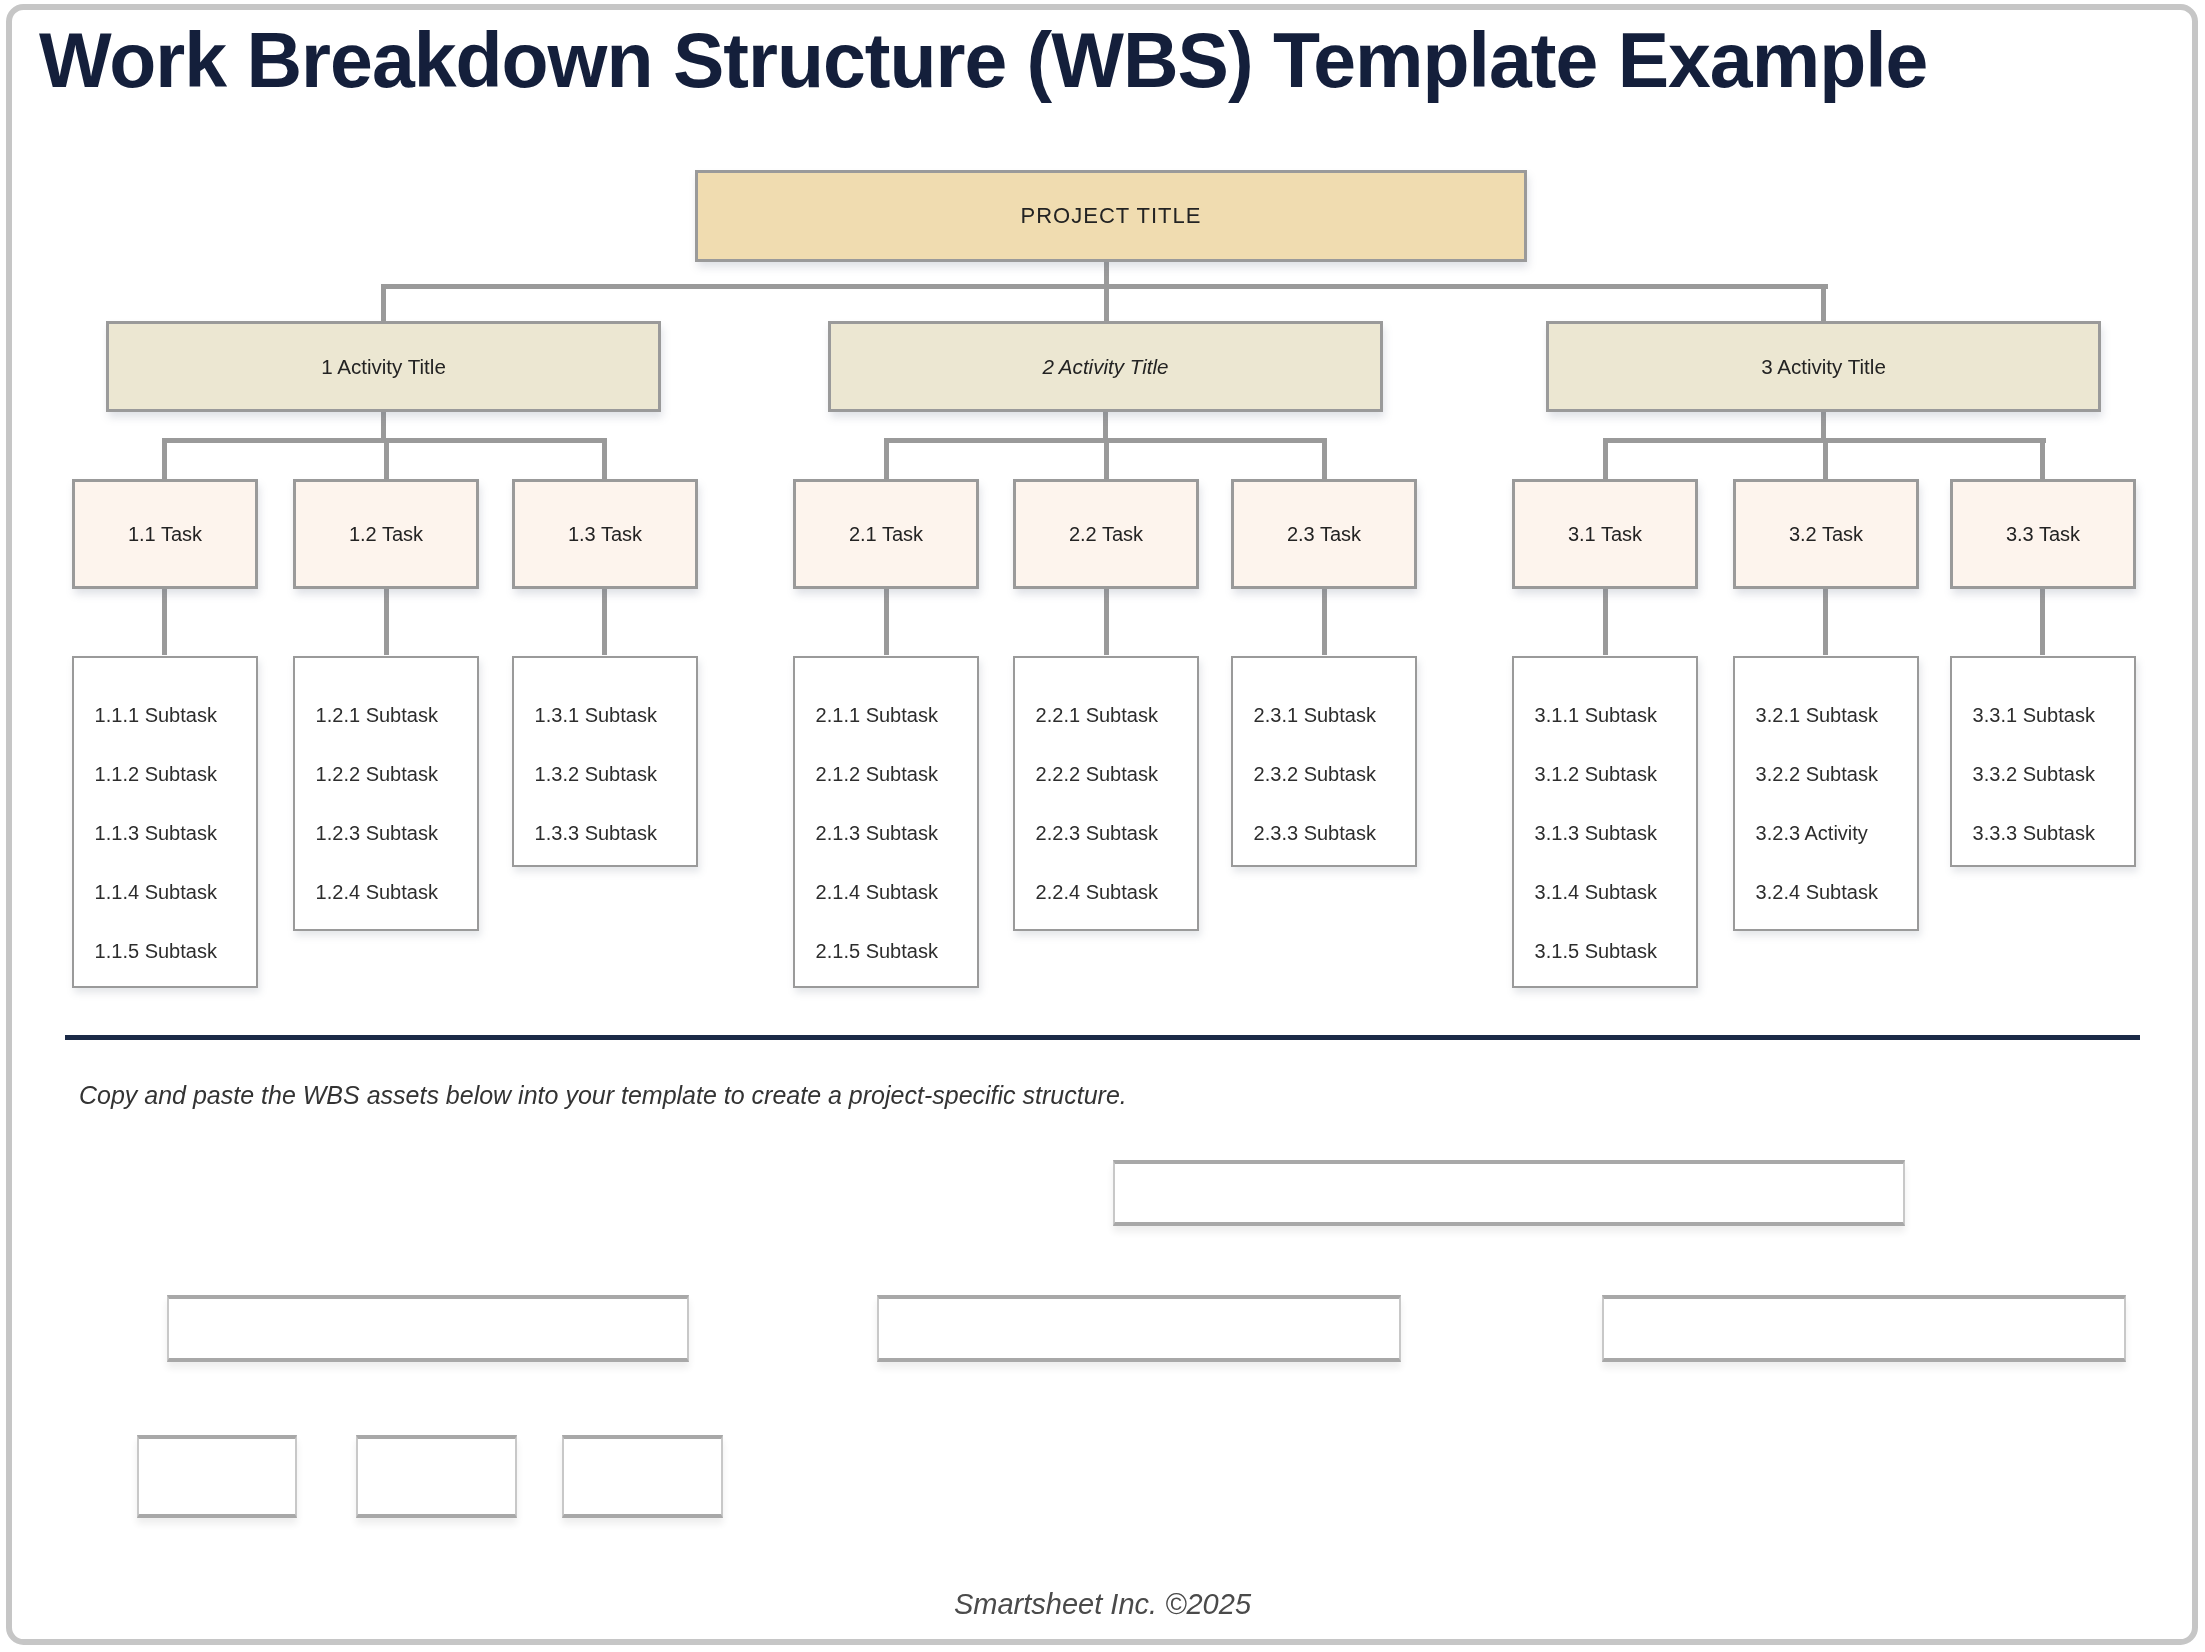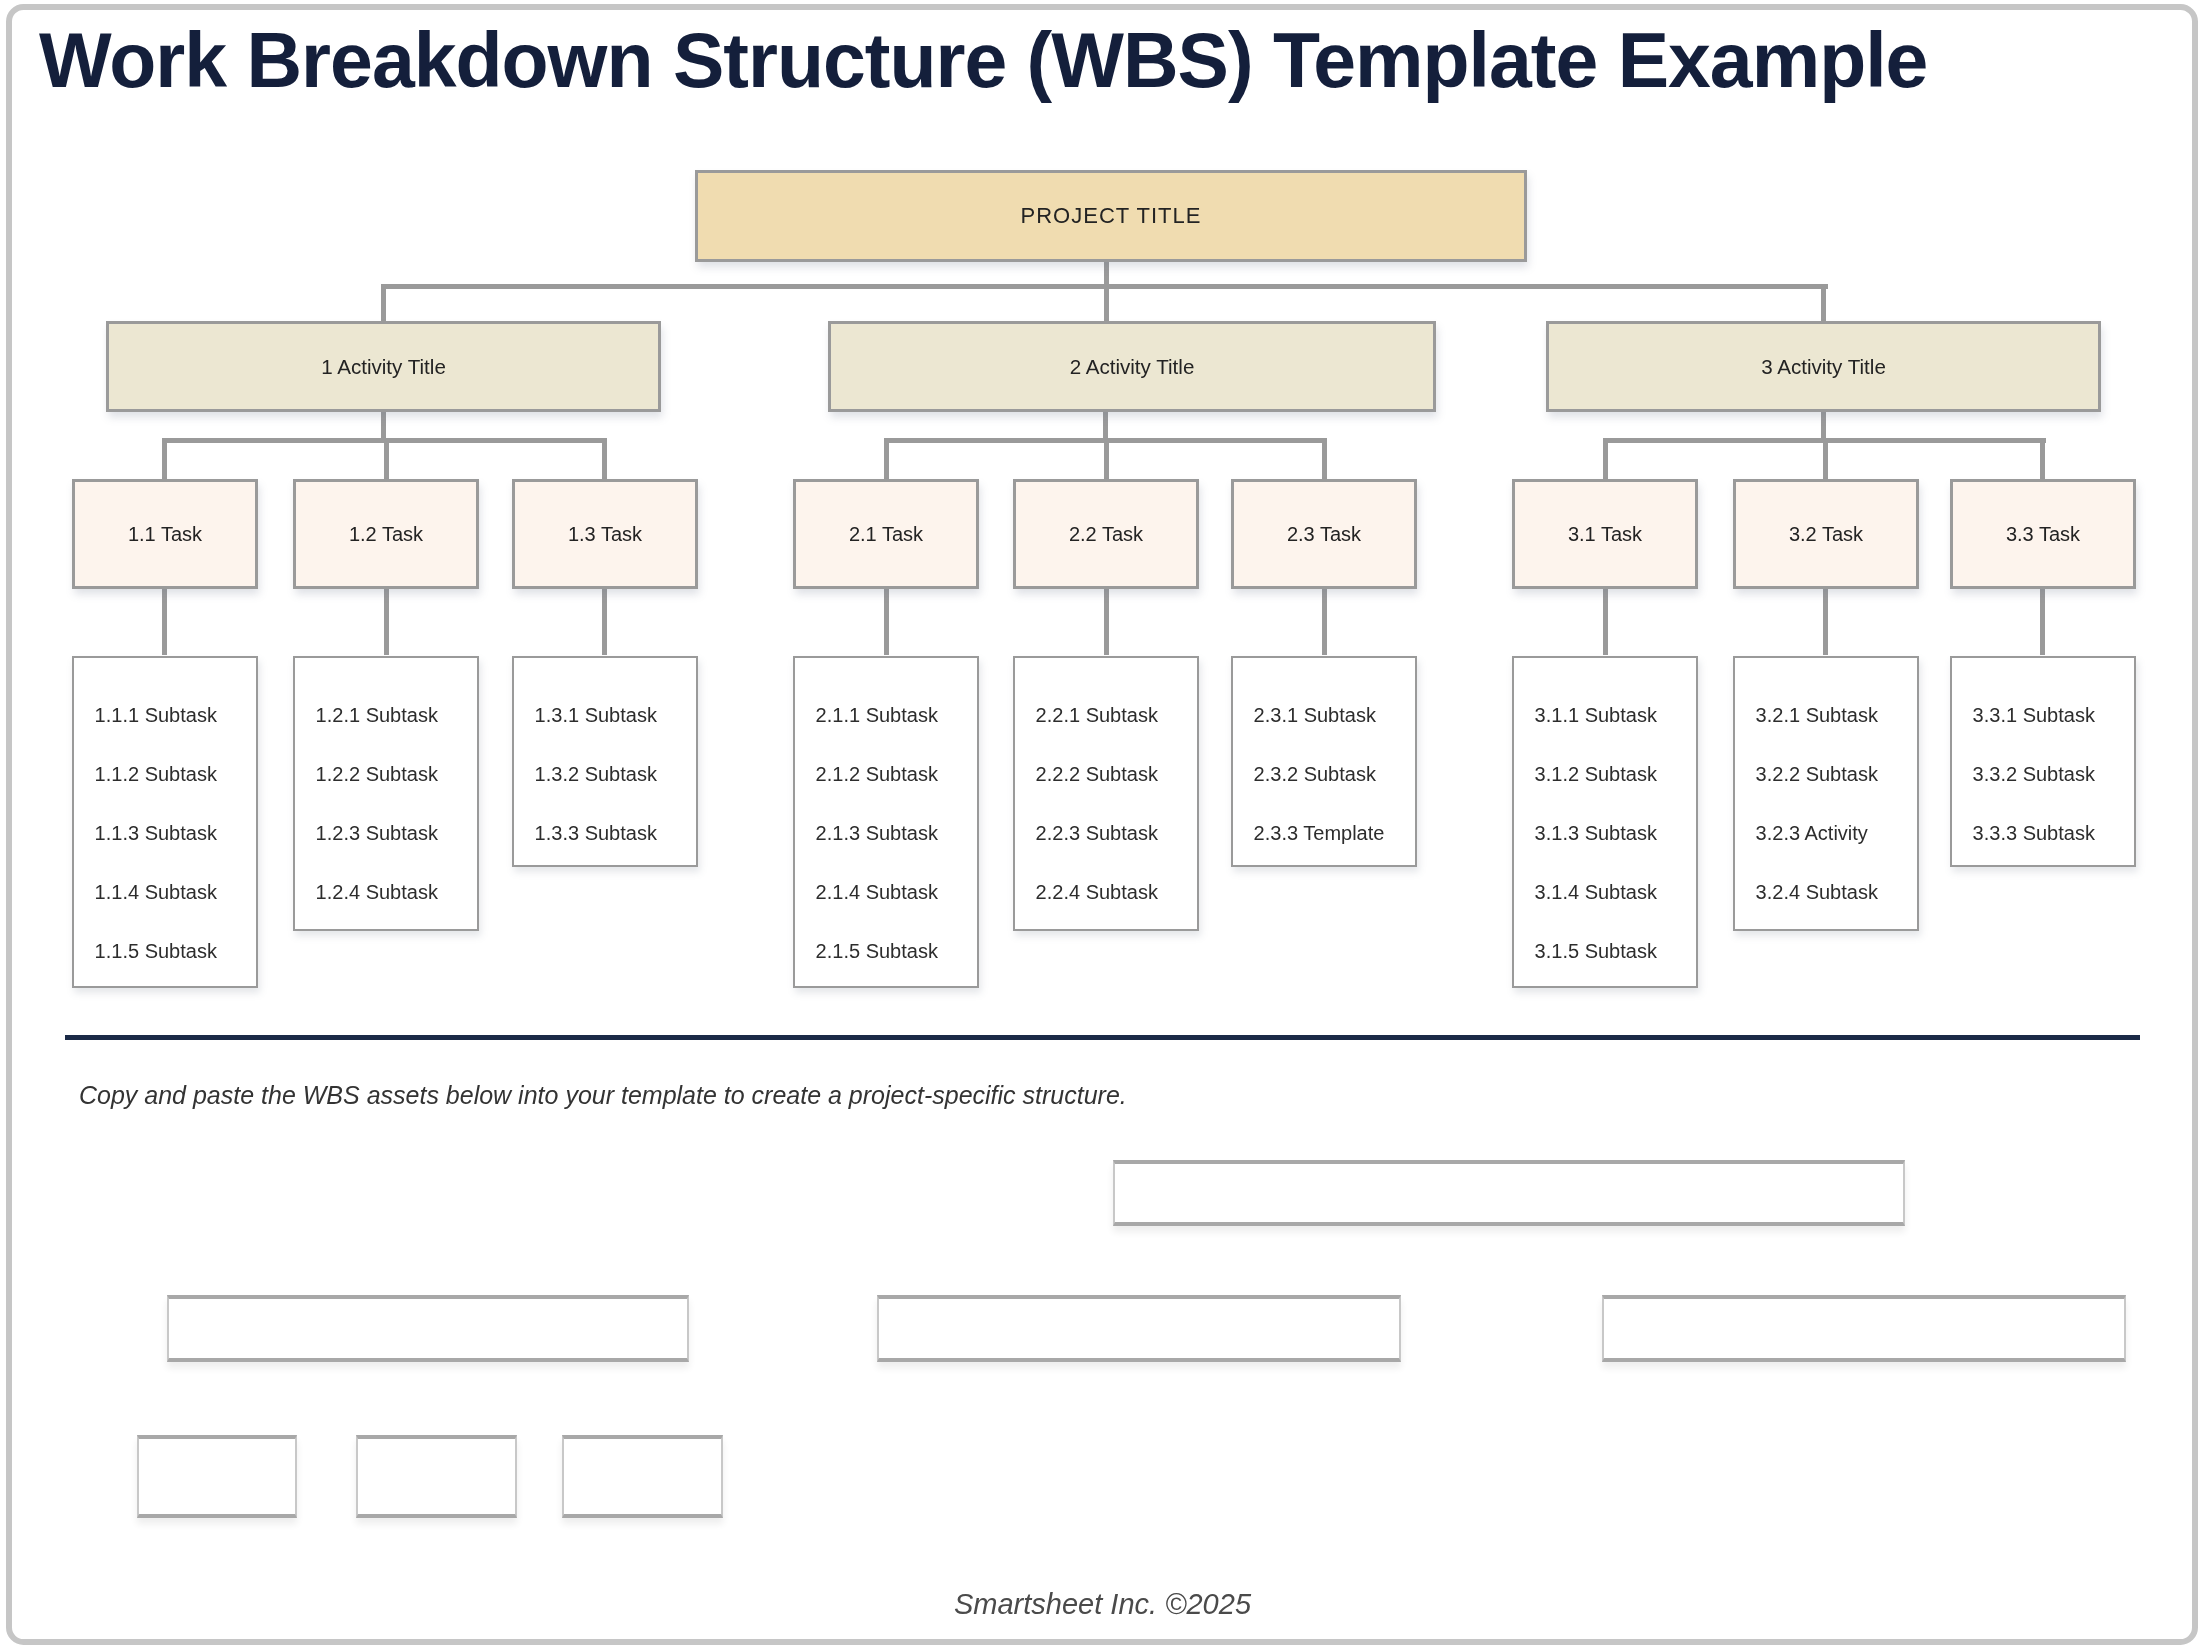--- a/index.html
+++ b/index.html
@@ -146,21 +146,21 @@
     <div class="line" style="left:884px; top:589px; width:5.1px; height:66px;"></div>
     <div class="line" style="left:1104px; top:589px; width:5.1px; height:66px;"></div>
     <div class="line" style="left:1322px; top:589px; width:5.1px; height:66px;"></div>
     <div class="line" style="left:1603px; top:589px; width:5.1px; height:66px;"></div>
     <div class="line" style="left:1823px; top:589px; width:5.1px; height:66px;"></div>
     <div class="line" style="left:2040px; top:589px; width:5.1px; height:66px;"></div>
 
     <div class="node node-project" style="left:695px; top:170px; width:832px; height:92px;">PROJECT TITLE</div>
 
     <div class="node node-activity" style="left:106px; top:321px; width:555px; height:91px;">1 Activity Title</div>
-    <div class="node node-activity" style="left:828px; top:321px; width:608px; height:91px;">2 Activity Title</div>
+    <div class="node node-activity" style="left:828px; top:321px; width:555px; height:91px;font-style:italic;">2 Activity Title</div>
     <div class="node node-activity" style="left:1546px; top:321px; width:555px; height:91px;">3 Activity Title</div>
 
     <div class="node node-task" style="left:72px; top:479px; width:186px; height:110px;">1.1 Task</div>
     <div class="node node-task" style="left:293px; top:479px; width:186px; height:110px;">1.2 Task</div>
     <div class="node node-task" style="left:512px; top:479px; width:186px; height:110px;">1.3 Task</div>
     <div class="node node-task" style="left:793px; top:479px; width:186px; height:110px;">2.1 Task</div>
     <div class="node node-task" style="left:1013px; top:479px; width:186px; height:110px;">2.2 Task</div>
     <div class="node node-task" style="left:1231px; top:479px; width:186px; height:110px;">2.3 Task</div>
     <div class="node node-task" style="left:1512px; top:479px; width:186px; height:110px;">3.1 Task</div>
     <div class="node node-task" style="left:1733px; top:479px; width:186px; height:110px;">3.2 Task</div>
@@ -194,21 +194,21 @@
     </div>
     <div class="subs" style="left:1013px; top:656px; width:186px; height:275px;">
       <div class="sub-item">2.2.1 Subtask</div>
       <div class="sub-item">2.2.2 Subtask</div>
       <div class="sub-item">2.2.3 Subtask</div>
       <div class="sub-item">2.2.4 Subtask</div>
     </div>
     <div class="subs" style="left:1231px; top:656px; width:186px; height:211px;">
       <div class="sub-item">2.3.1 Subtask</div>
       <div class="sub-item">2.3.2 Subtask</div>
-      <div class="sub-item">2.3.3 Template</div>
+      <div class="sub-item">2.3.3 Subtask</div>
     </div>
 
     <div class="subs" style="left:1512px; top:656px; width:186px; height:332px;">
       <div class="sub-item">3.1.1 Subtask</div>
       <div class="sub-item">3.1.2 Subtask</div>
       <div class="sub-item">3.1.3 Subtask</div>
       <div class="sub-item">3.1.4 Subtask</div>
       <div class="sub-item">3.1.5 Subtask</div>
     </div>
     <div class="subs" style="left:1733px; top:656px; width:186px; height:275px;">

